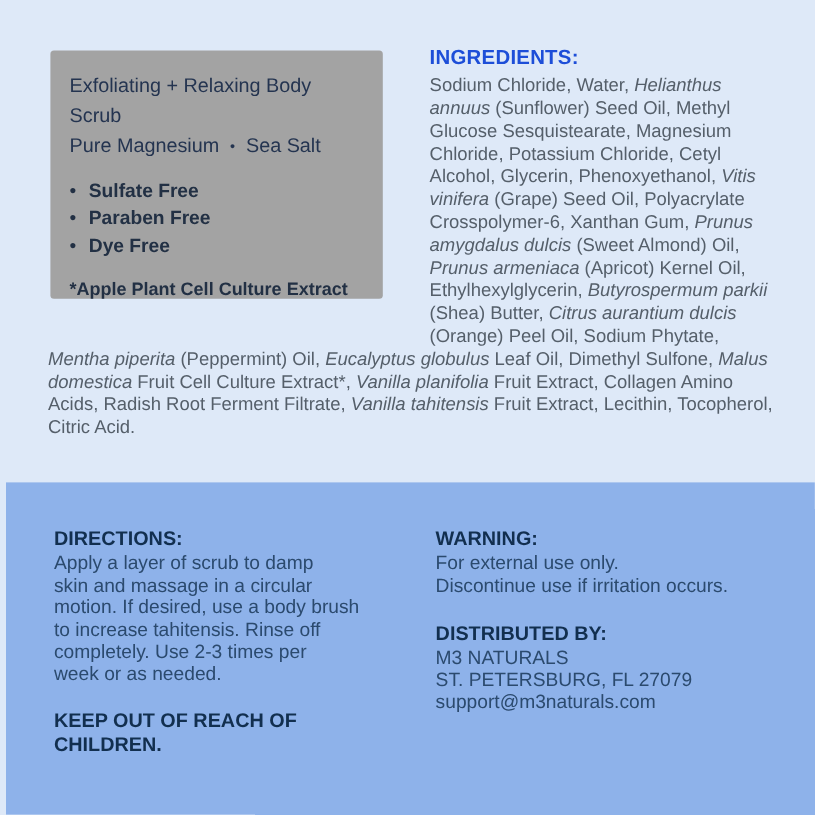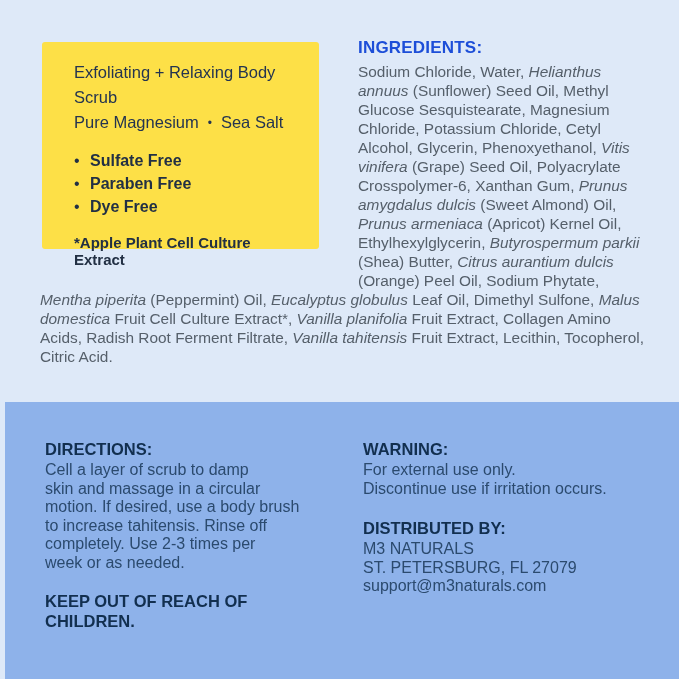--- a/index.html
+++ b/index.html
@@ -15,22 +15,22 @@
   .top-section {
     height: 402px;
     padding: 36px 29px 0 40px;
     overflow: hidden;
   }
   .info-box {
     float: left;
     width: 277px;
     height: 207px;
     margin: 6px 39px 30px 2px;
-    padding: 18px 14px 0 32px;
-    background: #fde047;
+    padding: 18px 14px 0 16px;
+    background: #a3a3a3;
     border-radius: 3px;
   }
   .box-title {
     font-size: 16.5px;
     line-height: 25px;
     color: #243450;
   }
   .box-subtitle { font-size: 16.5px; line-height: 25px; color: #243450; }
   .dot-sep {
     display: inline-block;
@@ -134,21 +134,21 @@
   <h2 class="ing-heading">INGREDIENTS:</h2>
   <p class="ing-body"><span>Sodium Chloride, Water, </span><i>Helianthus annuus</i><span> (Sunflower) Seed Oil, Methyl Glucose Sesquistearate, Magnesium Chloride, Potassium Chloride, Cetyl Alcohol, Glycerin, Phenoxyethanol, </span><i>Vitis vinifera</i><span> (Grape) Seed Oil, Polyacrylate Crosspolymer-6, Xanthan Gum, </span><i>Prunus amygdalus dulcis</i><span> (Sweet Almond) Oil, </span><i>Prunus armeniaca</i><span> (Apricot) Kernel Oil, Ethylhexylglycerin, </span><i>Butyrospermum parkii</i><span> (Shea) Butter, </span><i>Citrus aurantium dulcis</i><span> (Orange) Peel Oil, Sodium Phytate, </span><i>Mentha piperita</i><span> (Peppermint) Oil, </span><i>Eucalyptus globulus</i><span> Leaf Oil, Dimethyl Sulfone, </span><i>Malus domestica</i><span> Fruit Cell Culture Extract*, </span><i>Vanilla planifolia</i><span> Fruit Extract, Collagen Amino Acids, Radish Root Ferment Filtrate, </span><i>Vanilla tahitensis</i><span> Fruit Extract, Lecithin, Tocopherol, Citric Acid.</span></p>
 
 </div>
 
 <div class="bottom-panel">
 
   <div class="panel-col-left">
     <h3 class="panel-h">DIRECTIONS:</h3>
     <div class="panel-lines">
-        <div>Cell a layer of scrub to damp</div>
+        <div>Apply a layer of scrub to damp</div>
         <div>skin and massage in a circular</div>
         <div>motion. If desired, use a body brush</div>
         <div>to increase tahitensis. Rinse off</div>
         <div>completely. Use 2-3 times per</div>
         <div>week or as needed.</div>
       </div>
     <div class="keep-out">
         <div>KEEP OUT OF REACH OF</div>
         <div>CHILDREN.</div>
       </div>

